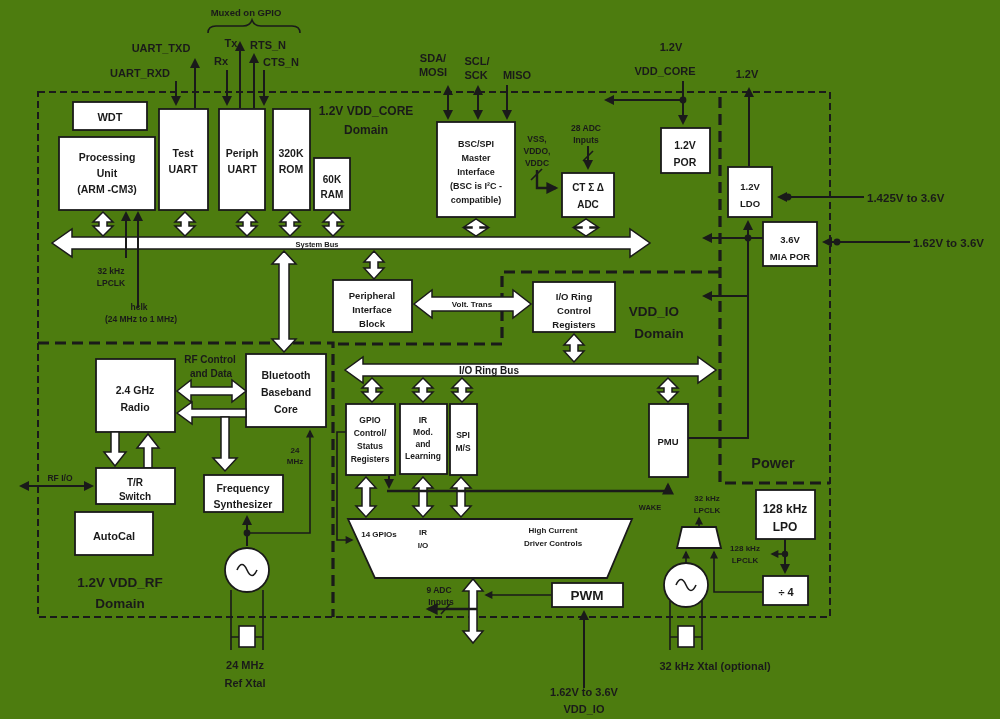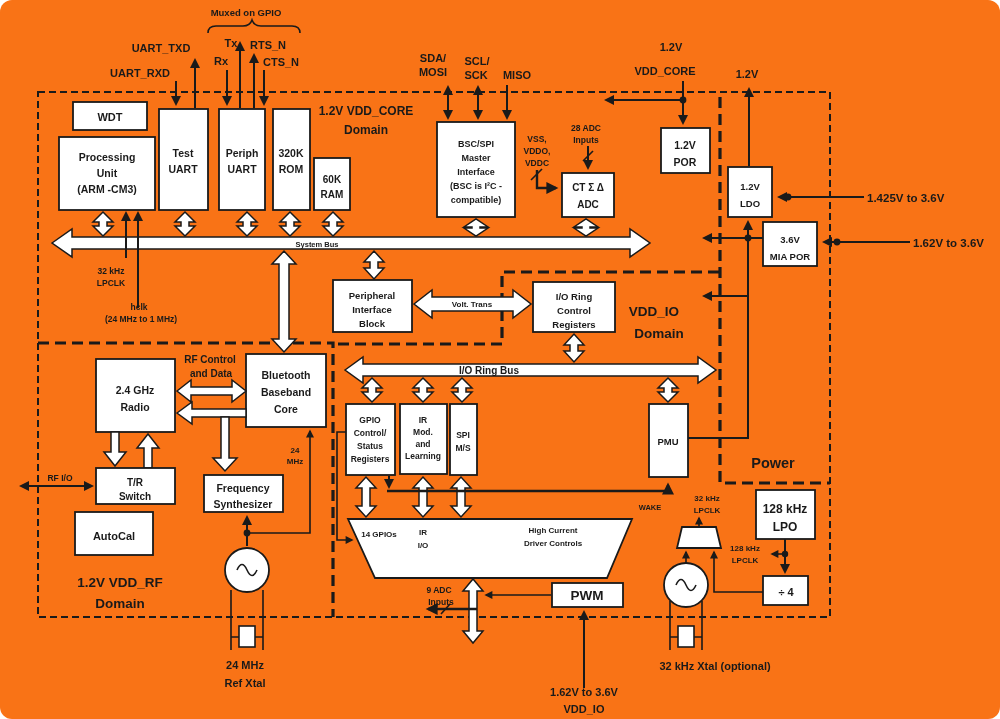--- a/index.html
+++ b/index.html
@@ -1,16 +1,16 @@
 <!DOCTYPE html>
 <html><head>
 <meta charset="utf-8">
 <style>
   html,body{margin:0;padding:0;background:#ffffff;}
-  #stage{width:1000px;height:719px;background:#f97316;position:relative;font-family:"Liberation Sans",sans-serif;border-radius:12px;}
+  #stage{width:1000px;height:719px;background:#4d7c0f;position:relative;font-family:"Liberation Sans",sans-serif;}
   .t{font-family:"Liberation Sans",sans-serif;font-weight:700;fill:#1a1a1a;text-anchor:middle;}
   .ts{text-anchor:start;}
   .t7{font-size:7.5px}.t8{font-size:8px}.t85{font-size:8.5px}.t9{font-size:9px}.t95{font-size:9.5px}
   .t10{font-size:10px}.t105{font-size:10.5px}.t11{font-size:11px}.t115{font-size:11.5px}
   .t12{font-size:12px}.t13{font-size:13.5px}.t14{font-size:14.5px}
   .bx{fill:#ffffff;stroke:#1a1a1a;stroke-width:1.8;}
   .hw{fill:#ffffff;stroke:#1a1a1a;stroke-width:1.5;}
   .ln{stroke:#1a1a1a;stroke-width:2;fill:none;}
   .ln15{stroke-width:1.6;}
   .ln25{stroke-width:2.4;}

